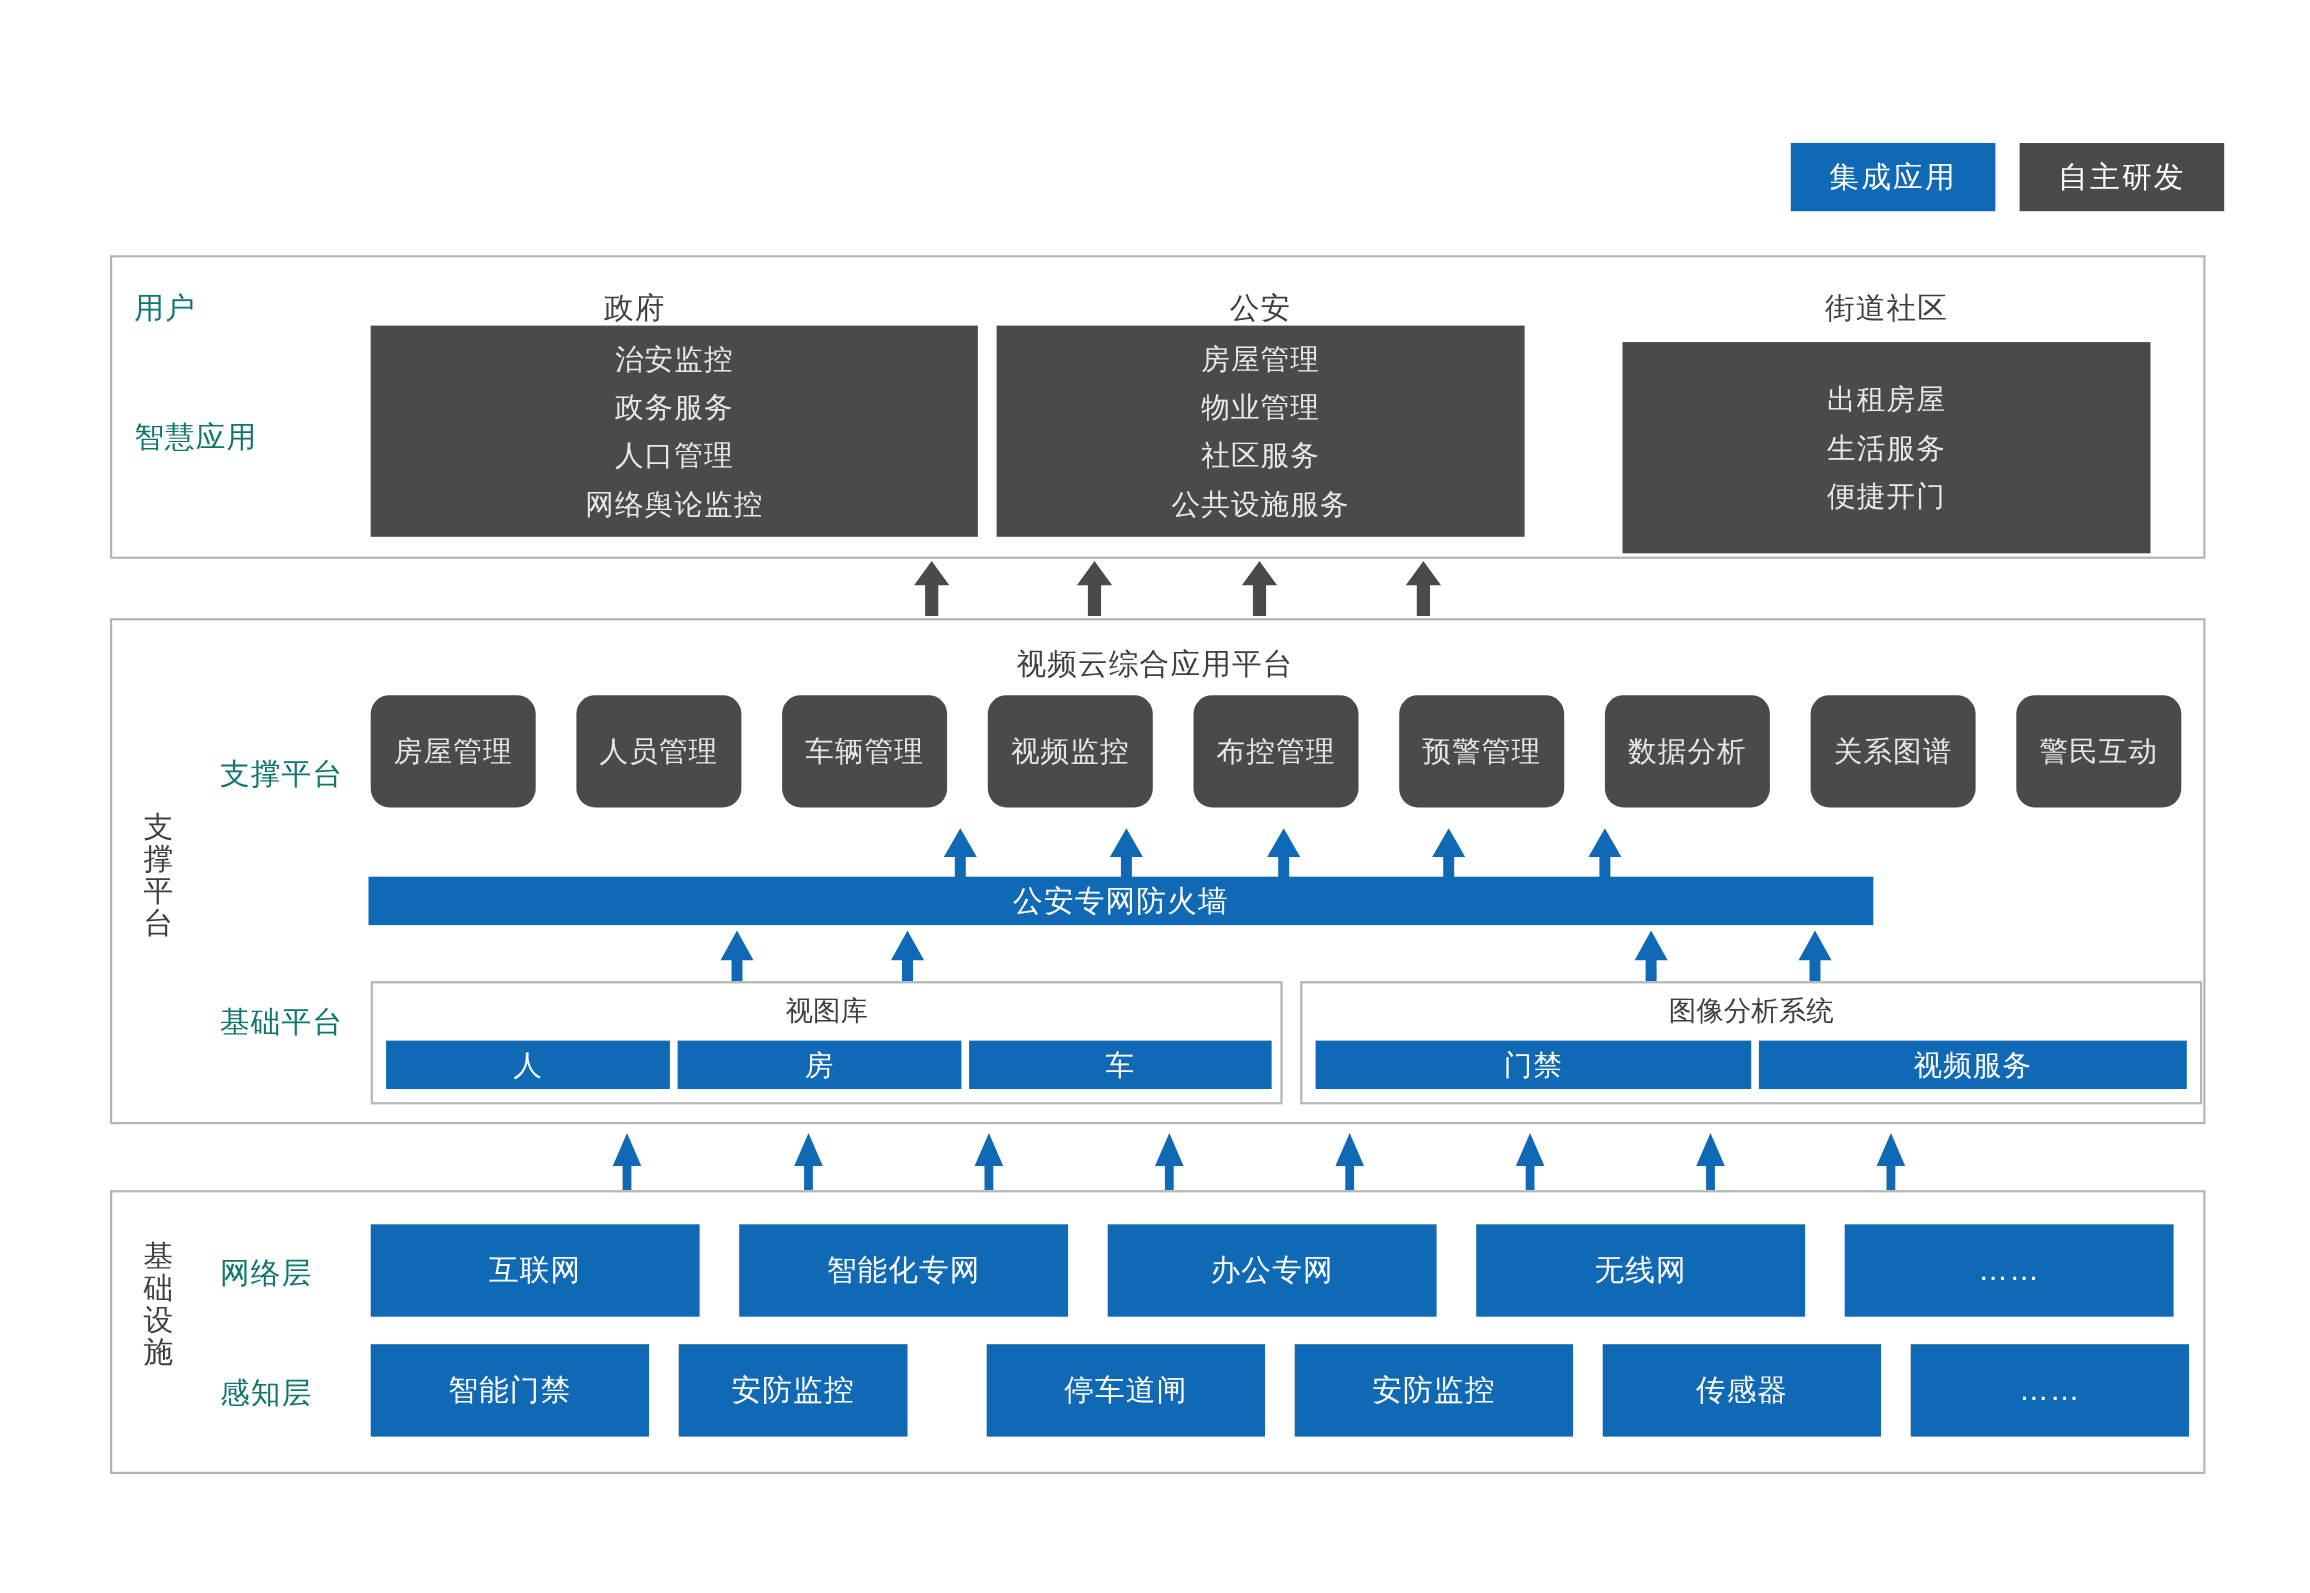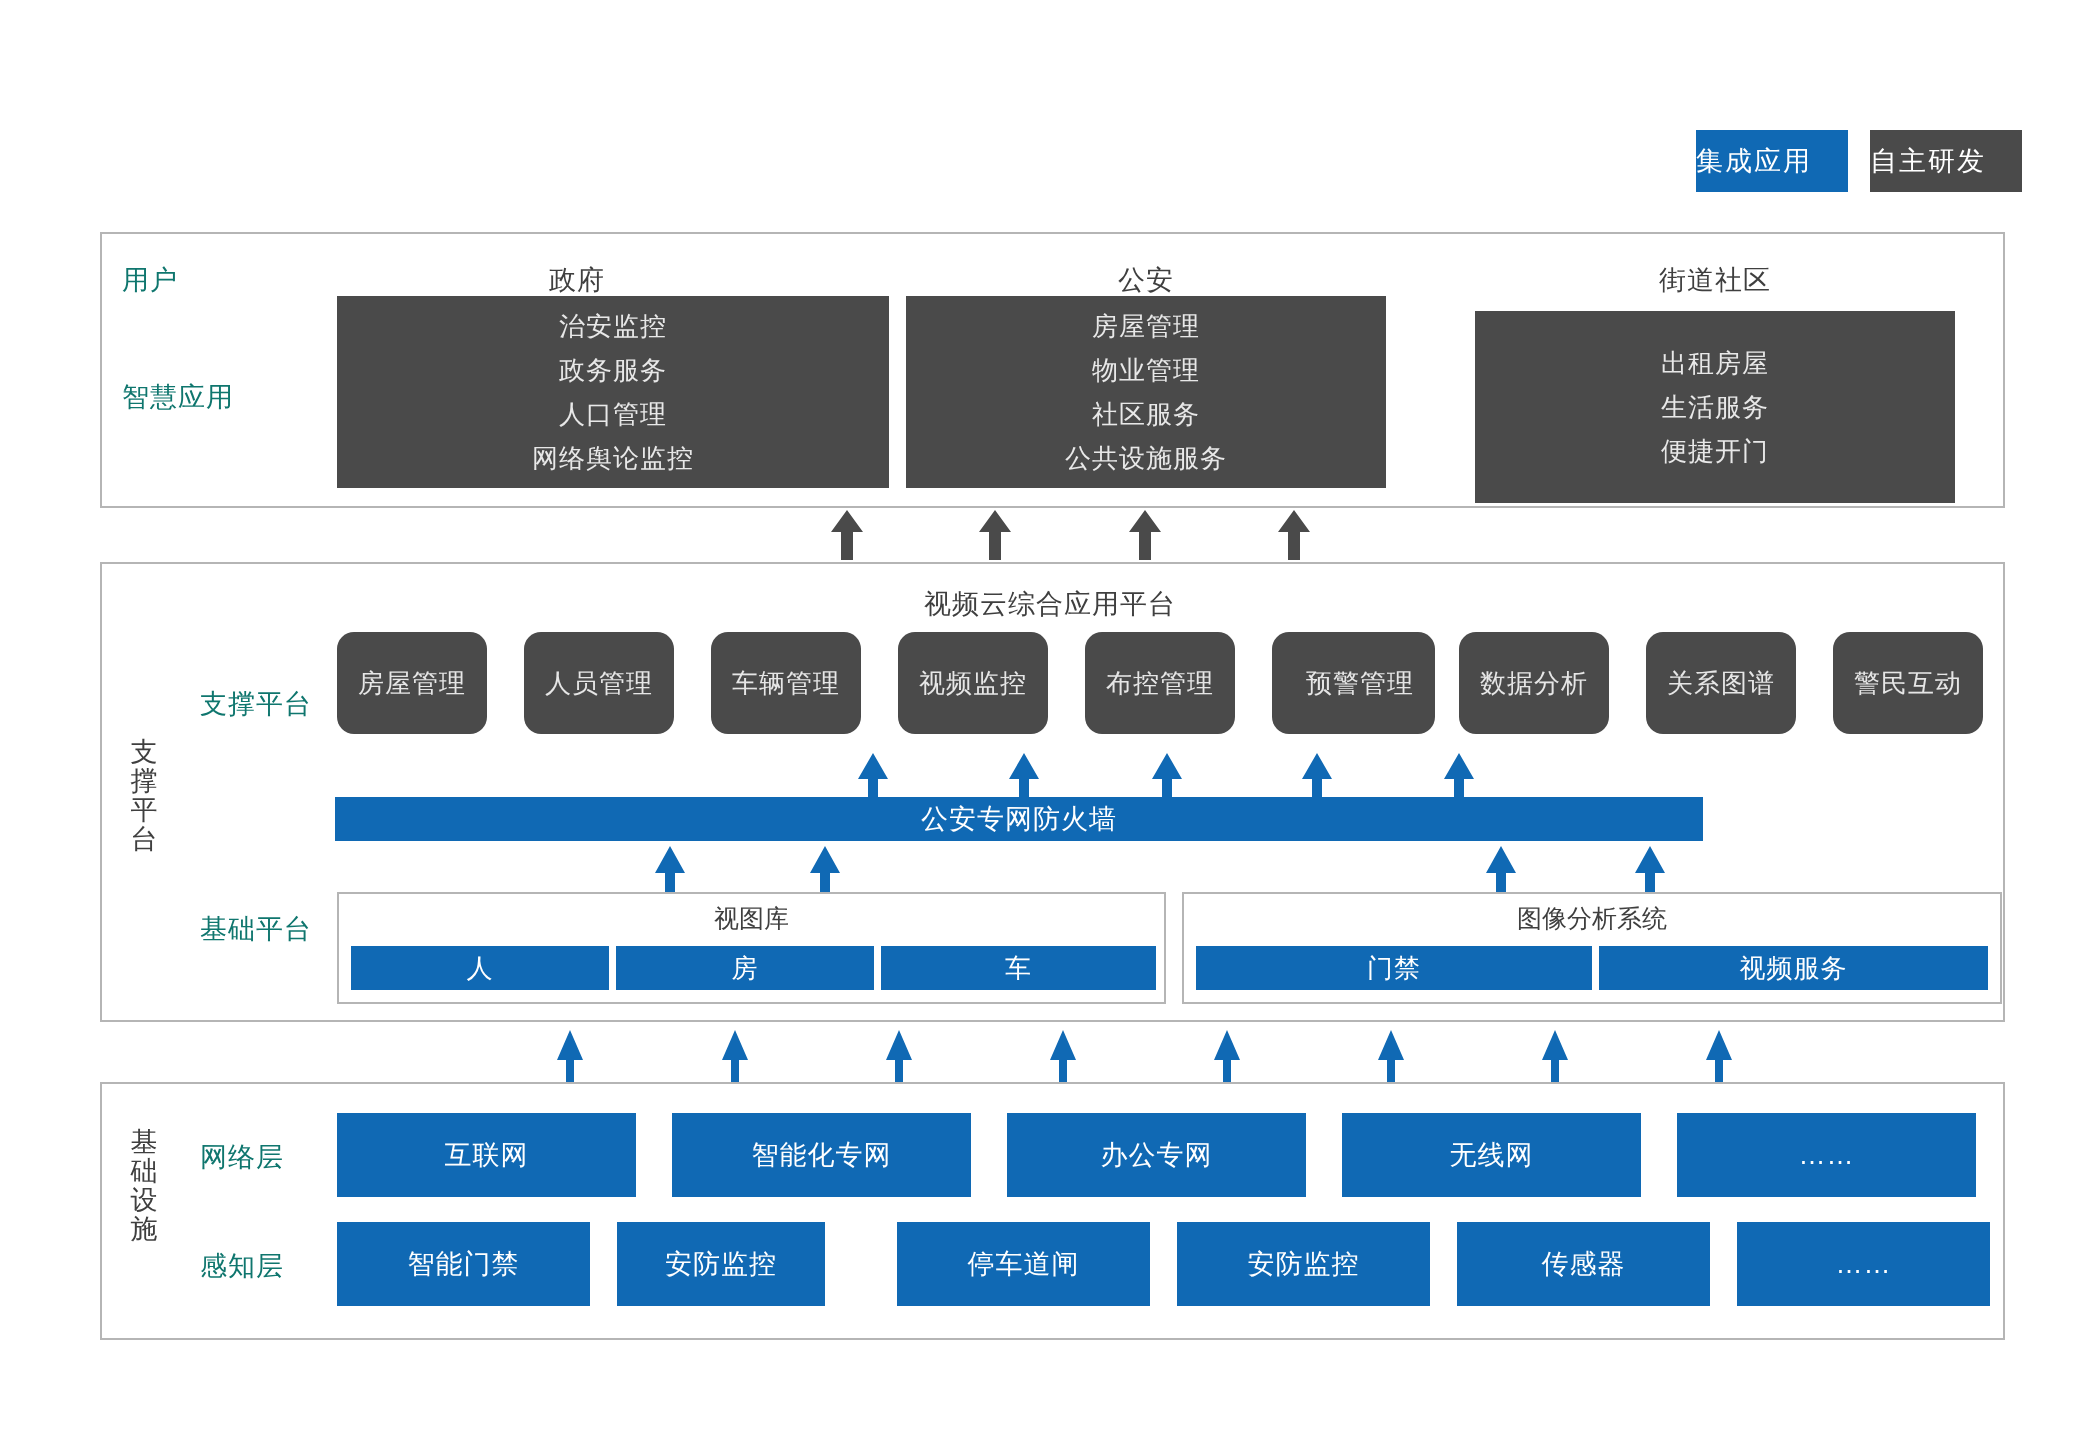--- a/index.html
+++ b/index.html
@@ -25,25 +25,25 @@
 
   
   .legend {
     position: absolute;
     top: 130px;
     right: 78px;
     display: flex;
     gap: 22px;
   }
   .legend-chip {
-    width: 152px;
+    width: 186px;
     height: 62px;
     display: flex;
     align-items: center;
-    justify-content: flex-start;
+    justify-content: center;
     color: #ffffff;
     font-size: 27px;
     letter-spacing: 2px;
   }
   .chip-blue { background: #1069b4; }
   .chip-gray { background: #4a4a4a; }
 
   
   .frame {
     position: absolute;
@@ -292,21 +292,21 @@
   </div>
   <div class="mod-card" style="left:711px;">
     <span>车辆管理</span>
   </div>
   <div class="mod-card" style="left:898px;">
     <span>视频监控</span>
   </div>
   <div class="mod-card" style="left:1085px;">
     <span>布控管理</span>
   </div>
-  <div class="mod-card" style="left:1272px;padding-left:13px;">
+  <div class="mod-card" style="left:1272px;">
     <span>预警管理</span>
   </div>
   <div class="mod-card" style="left:1459px;">
     <span>数据分析</span>
   </div>
   <div class="mod-card" style="left:1646px;">
     <span>关系图谱</span>
   </div>
   <div class="mod-card" style="left:1833px;">
     <span>警民互动</span>

